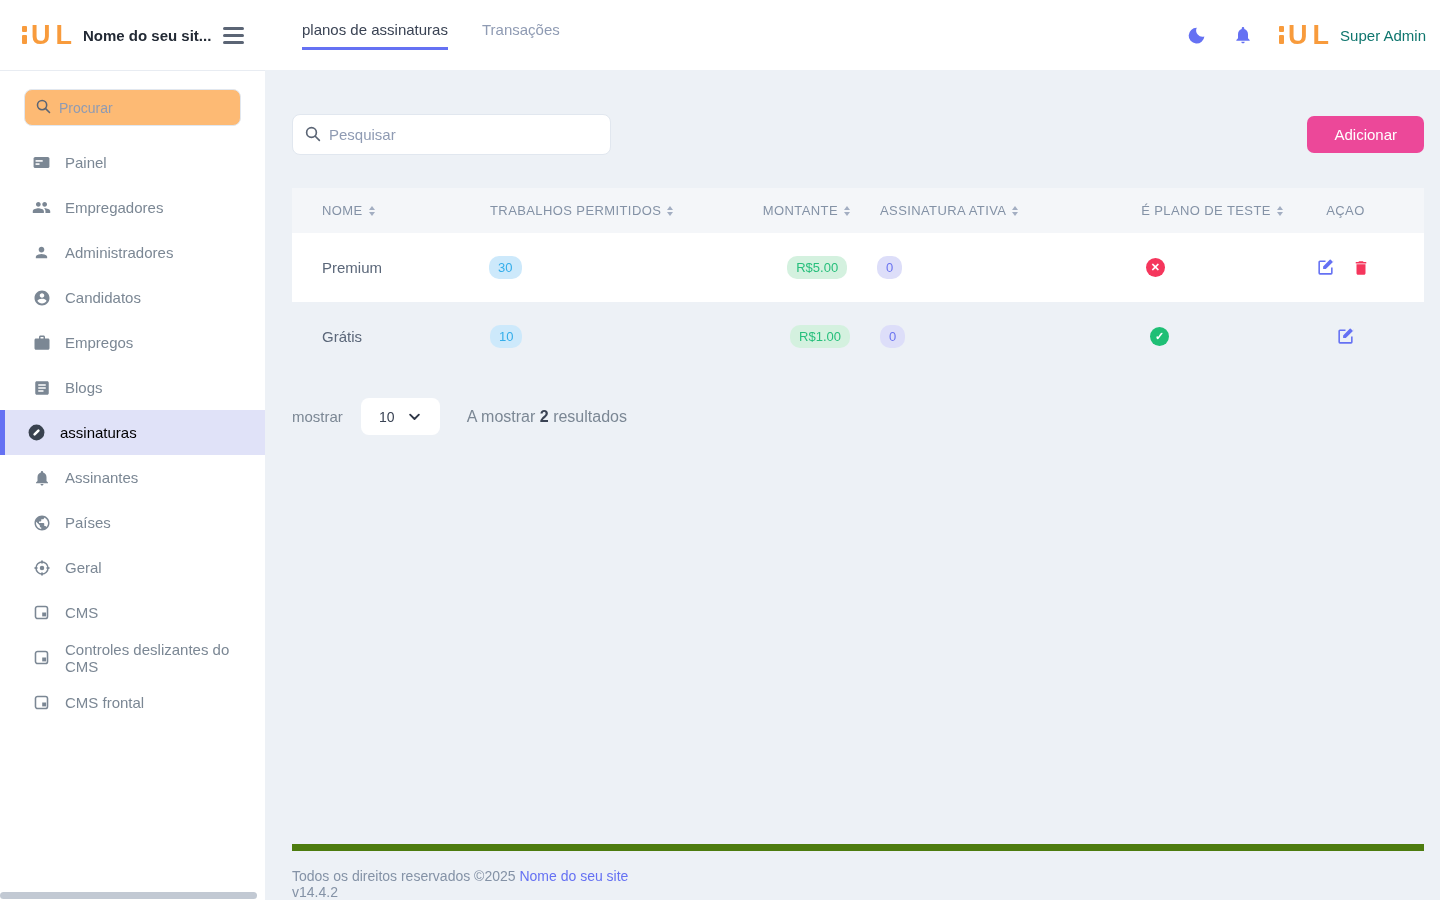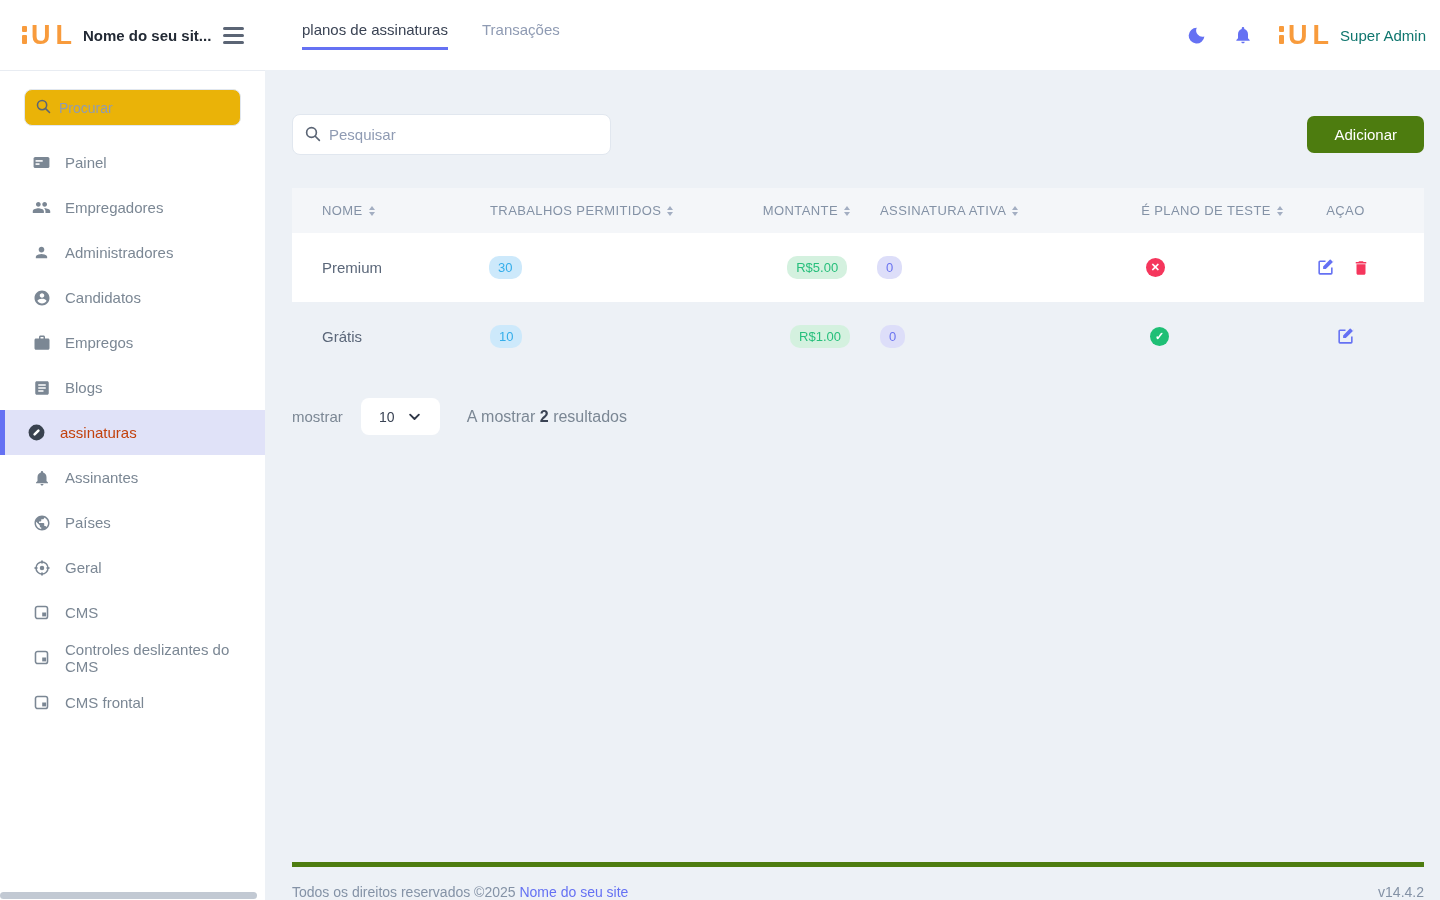--- a/index.html
+++ b/index.html
@@ -24,37 +24,37 @@
   .tab.active .tab-inner { color:#3a4354; font-weight:500; border-bottom-color:#6571f3; }
 
   .header-right { margin-left:auto; display:flex; align-items:center; gap:26px; padding-right:14px; }
   .icon-btn { cursor:pointer; display:flex; align-items:center; }
   .user-chip { display:flex; align-items:center; gap:10px; cursor:pointer; }
   .user-name { font-size:15px; color:#0f766e; }
 
   
   .sidebar { position:fixed; top:70px; left:0; width:265px; height:830px; background:#fff; border-top:1px solid #e8ecf2; z-index:5; }
   .sidebar-search { margin:18px 24px 0 24px; position:relative; }
-  .sidebar-search input { width:217px; height:37px; border:1px solid #e1e7ef; border-radius:8px; padding:0 18px 0 34px; font-size:14px; color:#3a4354; outline:none; background:#eab308; font-family:"Liberation Sans",sans-serif; }
+  .sidebar-search input { width:217px; height:37px; border:1px solid #e1e7ef; border-radius:8px; padding:0 18px 0 34px; font-size:14px; color:#3a4354; outline:none; background:#fdba74; font-family:"Liberation Sans",sans-serif; }
   .sidebar-search input::placeholder { color:#8f9bb3; }
   .sidebar-search .mag { position:absolute; left:11px; top:9px; }
   .menu { margin-top:14px; }
   .menu-item { height:45px; display:flex; align-items:center; gap:14px; padding-left:27px; font-size:15px; color:#7b8794; cursor:pointer; border-left:5px solid transparent; }
   .menu-item .mi { width:19px; display:flex; justify-content:center; flex-shrink:0; }
-  .menu-item.active { background:#e0e2f8; border-left-color:#6571f3; color:#c2410c; padding-left:22px; }
+  .menu-item.active { background:#e0e2f8; border-left-color:#6571f3; color:#000000; padding-left:22px; }
   .sidebar-scrollbar { position:fixed; left:0; bottom:1px; width:257px; height:7px; background:#c2c9d3; border-radius:4px; z-index:6; }
 
   
   .main { position:fixed; top:70px; left:265px; width:1175px; height:830px; background:#edf1f6; display:flex; flex-direction:column; padding:44px 16px 0 27px; }
   .toolbar { display:flex; align-items:flex-start; justify-content:space-between; }
   .table-search { position:relative; }
   .table-search input { width:319px; height:41px; border:1px solid #e1e7ef; border-radius:8px; padding:0 12px 0 36px; font-size:15px; color:#3a4354; outline:none; background:#fff; font-family:"Liberation Sans",sans-serif; }
   .table-search input::placeholder { color:#8f9bb3; }
   .table-search .mag { position:absolute; left:12px; top:11px; }
-  .btn-add { height:37px; padding:0 27px; background:#4d7c0f; color:#fff; border:none; border-radius:7px; font-size:15px; cursor:pointer; font-family:"Liberation Sans",sans-serif; margin-top:2px; }
+  .btn-add { height:37px; padding:0 27px; background:#ec4899; color:#fff; border:none; border-radius:7px; font-size:15px; cursor:pointer; font-family:"Liberation Sans",sans-serif; margin-top:2px; }
 
   .table { margin-top:33px; }
   .trow { display:flex; align-items:center; }
   .thead { height:45px; background:#f4f6f9; font-size:13px; color:#8492a6; letter-spacing:.4px; font-weight:400; }
   .tbody-row { height:69px; font-size:15px; color:#5b6779; }
   .row-0 { background:#fff; }
   .row-1 { background:transparent; }
   .c1 { width:198px; padding-left:30px; }
   .c2 { width:265px; }
   .c3 { width:95px; display:flex; justify-content:flex-end; }
@@ -79,21 +79,21 @@
   .circle-red { background:#f5365c; }
   .circle-green { background:#1fbf75; }
   .act-ic { cursor:pointer; display:flex; }
 
   .pagination { display:flex; align-items:center; margin-top:27px; font-size:15px; color:#7b8794; }
   .page-size { margin-left:18px; width:79px; height:37px; background:#fff; border-radius:8px; display:flex; align-items:center; justify-content:center; gap:12px; cursor:pointer; color:#3a4354; }
   .page-size .val { font-size:14px; }
   .summary { margin-left:27px; font-size:16px; color:#7b8794; }
   .summary b { color:#3a4354; }
 
-  .footer { margin-top:auto; border-top:5px solid #4d7c0f; padding:17px 0 0 0; display:flex; justify-content:space-between; font-size:14px; color:#8492a6; }
+  .footer { margin-top:auto; border-top:7px solid #4d7c0f; padding:17px 0 0 0; display:flex; justify-content:space-between; font-size:14px; color:#8492a6;flex-direction:column; }
   .footer a { color:#6571f3; text-decoration:none; cursor:pointer; }
   svg { display:block; }
 </style>
 </head>
 <body>
 
 <div class="header">
   <div class="brand-area">
     <div class="logo">
       <span class="logo-colon">

